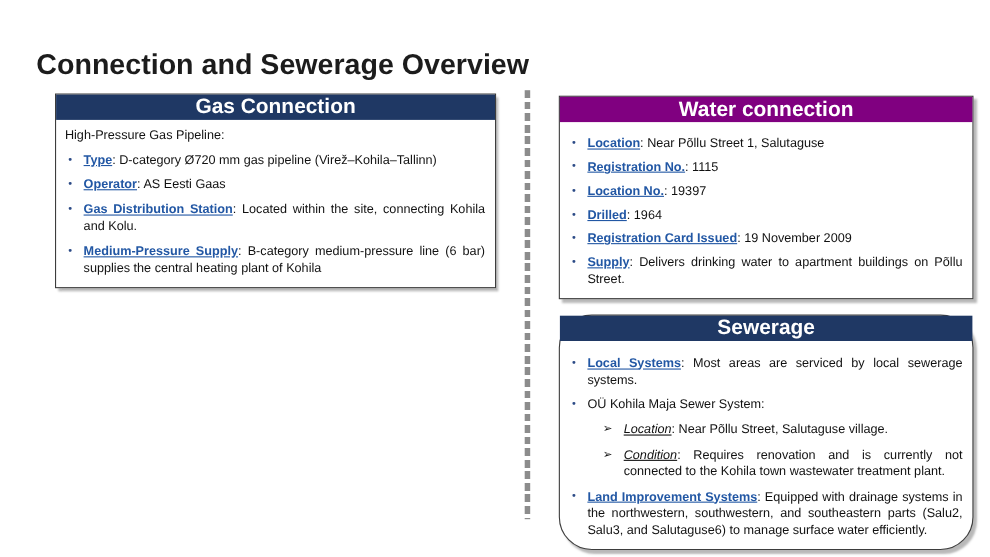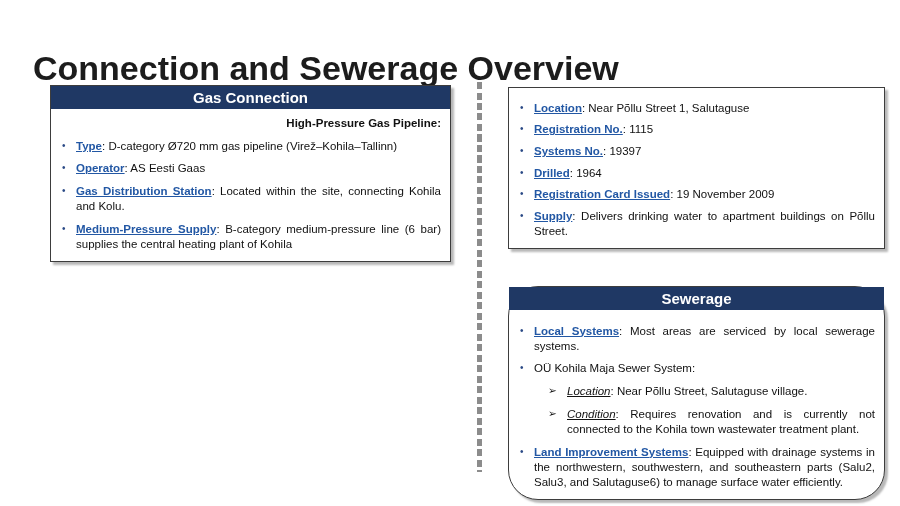--- a/index.html
+++ b/index.html
@@ -7,53 +7,52 @@
     width: 900px; height: 506px;
     position: relative;
     overflow: hidden;
     background: #ffffff;
     font-family: "Liberation Sans", "DejaVu Sans", sans-serif;
     color: #111;
   }
   .slide-title {
     position: absolute;
     left: 33px; top: 26px;
-    font-size: 34px;
+    font-size: 26px;
     font-weight: 700;
     color: #1c1c1c;
     letter-spacing: 0px;
     white-space: nowrap;
   }
   .panel {
     position: absolute;
     background: #ffffff;
     border: 1px solid #3d3d3d;
     box-shadow: 3px 3px 2px rgba(0,0,0,0.28);
     box-sizing: border-box;
   }
   .panel-gas   { left: 50px;  top: 85px;  width: 401px; }
   .panel-water { left: 508px; top: 87px;  width: 377px; }
   .panel-sew   { left: 508px; top: 286px; width: 377px; border-radius: 30px; }
   .panel-header {
     color: #ffffff;
     text-align: center;
     font-weight: 700;
-    font-size: 15px;
+    font-size: 19px;
     line-height: 21px;
     padding: 1px 0 1px 0;
   }
   .panel-body {
     padding: 6px 9px 9px 8px;
     font-size: 11.5px;
     line-height: 1.32;
   }
   .intro {
-    font-weight: 700;
+    font-weight: 400;
     margin: 1px 0 0 0;
-    text-align: right;
   }
   .item {
     position: relative;
     margin-top: 7.5px;
     padding-left: 17px;
     text-align: justify;
   }
   .panel-water .item { margin-top: 6.5px; }
   .item .marker {
     position: absolute;
@@ -105,25 +104,26 @@
         <div class="item"><span class="marker">•</span><span class="term-link" style="color: rgb(34, 87, 164);">Operator</span>: <span>AS Eesti Gaas</span></div>
         <div class="item"><span class="marker">•</span><span class="term-link" style="color: rgb(34, 87, 164);">Gas Distribution Station</span>: <span>Located within the site, connecting Kohila and Kolu.</span></div>
         <div class="item"><span class="marker">•</span><span class="term-link" style="color: rgb(34, 87, 164);">Medium-Pressure Supply</span>: <span>B-category medium-pressure line (6 bar) supplies the central heating plant of Kohila</span></div>
       </div>
   </div>
 </div>
 
 <div class="divider"></div>
 
 <div class="panel panel-water">
+  <div class="panel-header" style="background: rgb(128, 0, 128);">Water connection</div>
   <div class="panel-body">
     <div>
         <div class="item"><span class="marker">•</span><span class="term-link" style="color: rgb(34, 87, 164);">Location</span>: <span>Near Põllu Street 1, Salutaguse</span></div>
         <div class="item"><span class="marker">•</span><span class="term-link" style="color: rgb(34, 87, 164);">Registration No.</span>: <span>1115</span></div>
-        <div class="item"><span class="marker">•</span><span class="term-link" style="color: rgb(34, 87, 164);">Systems No.</span>: <span>19397</span></div>
+        <div class="item"><span class="marker">•</span><span class="term-link" style="color: rgb(34, 87, 164);">Location No.</span>: <span>19397</span></div>
         <div class="item"><span class="marker">•</span><span class="term-link" style="color: rgb(34, 87, 164);">Drilled</span>: <span>1964</span></div>
         <div class="item"><span class="marker">•</span><span class="term-link" style="color: rgb(34, 87, 164);">Registration Card Issued</span>: <span>19 November 2009</span></div>
         <div class="item"><span class="marker">•</span><span class="term-link" style="color: rgb(34, 87, 164);">Supply</span>: <span>Delivers drinking water to apartment buildings on Põllu Street.</span></div>
       </div>
   </div>
 </div>
 
 <div class="panel panel-sew">
   <div class="panel-header" style="background: rgb(31, 56, 100);">Sewerage</div>
   <div class="panel-body">

